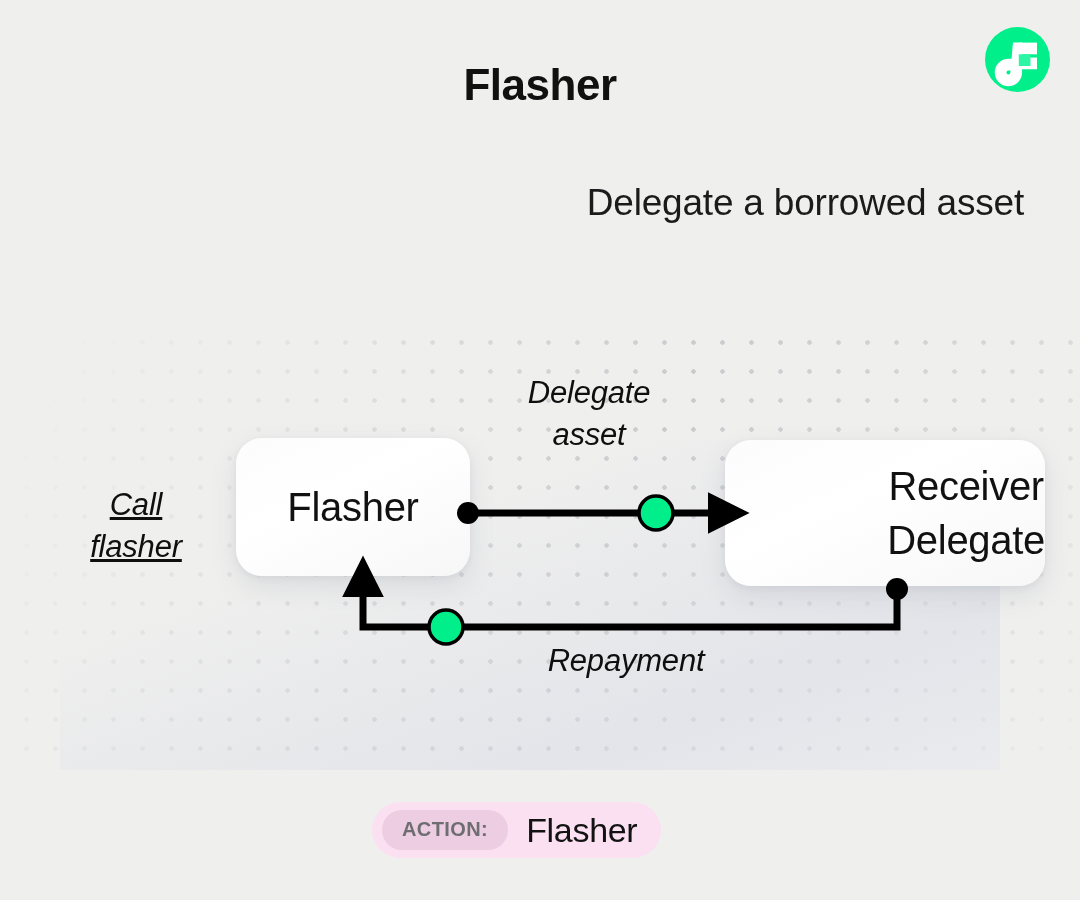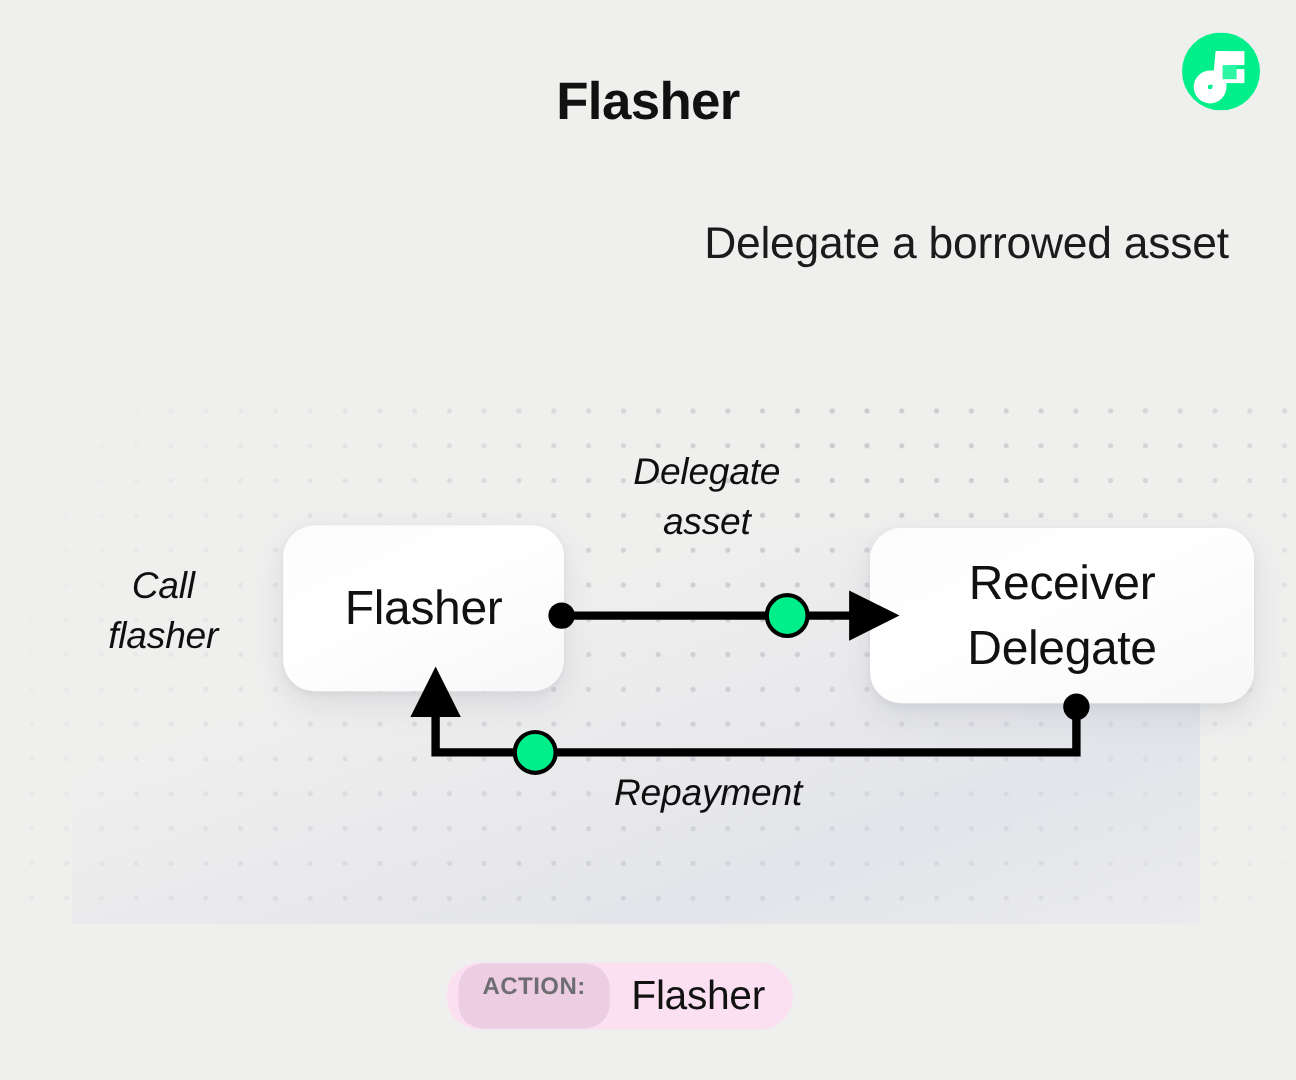--- a/index.html
+++ b/index.html
@@ -93,36 +93,37 @@
   }
   #node-flasher {
     left: 236px; top: 438px; width: 234px; height: 138px;
     font-size: 40px;
     line-height: 46px;
   }
   #node-receiver {
     left: 725px; top: 440px; width: 320px; height: 146px;
     font-size: 40px;
     line-height: 54px;
+    justify-content: flex-end;
   }
   #node-receiver .node-label { display: block; }
 
   
   .edge-label {
     position: absolute;
     font-style: italic;
     font-size: 31px;
     line-height: 42px;
     color: #0f0f0f;
     text-align: center;
     letter-spacing: -0.2px;
   }
-  #label-call-flasher { left: 40px; top: 467px; width: 192px; }
+  #label-call-flasher { left: 40px; top: 484px; width: 192px; text-decoration: underline; }
   #label-delegate-funds { left: 478px; top: 372px; width: 222px; }
-  #label-repayment { left: 440px; top: 640px; width: 300px; }
+  #label-repayment { left: 476px; top: 640px; width: 300px; }
 
   
   #connectors {
     position: absolute;
     left: 0; top: 0;
     width: 1080px; height: 900px;
     pointer-events: none;
   }
 
   
@@ -137,21 +138,21 @@
     align-items: center;
     padding: 0 24px 0 10px;
   }
   #action-chip {
     background: #edcde2;
     color: #6e6e72;
     border-radius: 20px;
     font-size: 20px;
     font-weight: bold;
     letter-spacing: 0.4px;
-    padding: 8px 20px 23px 20px;
+    padding: 8px 20px 9px 20px;
   }
   #action-value {
     font-size: 34px;
     color: #121212;
     margin-left: 18px;
     letter-spacing: -0.3px;
   }
 </style>
 </head>
 <body>

